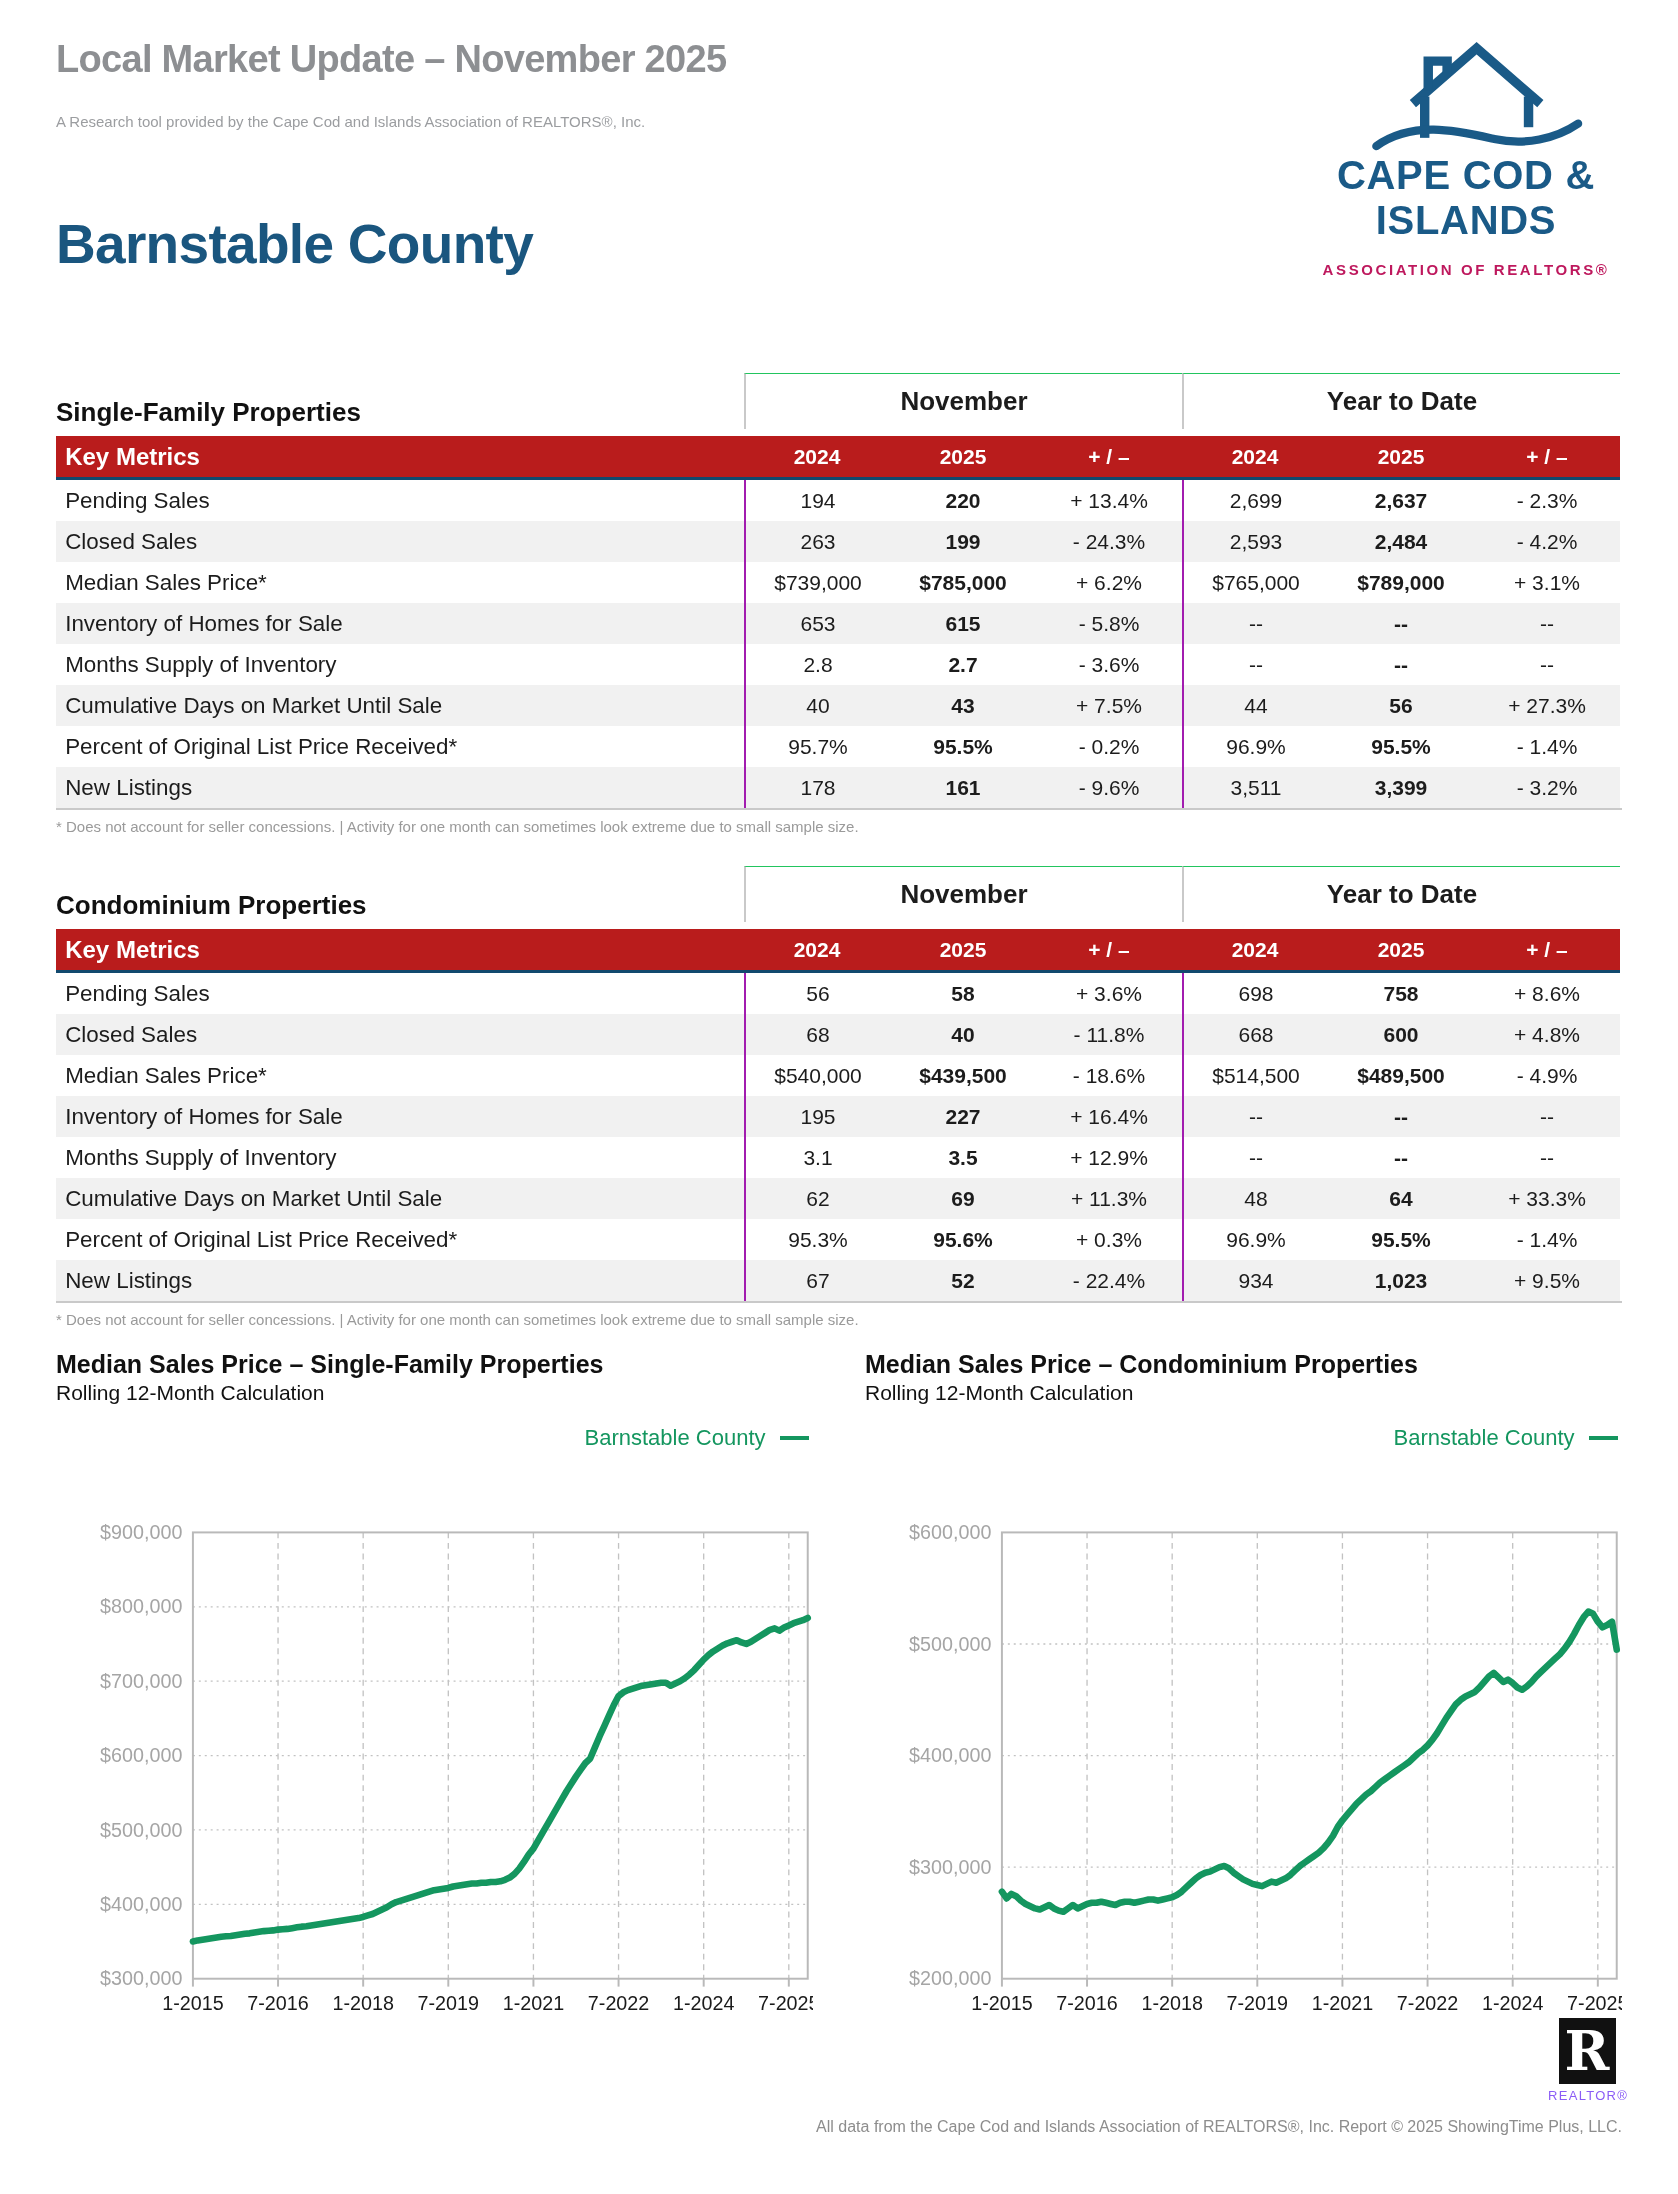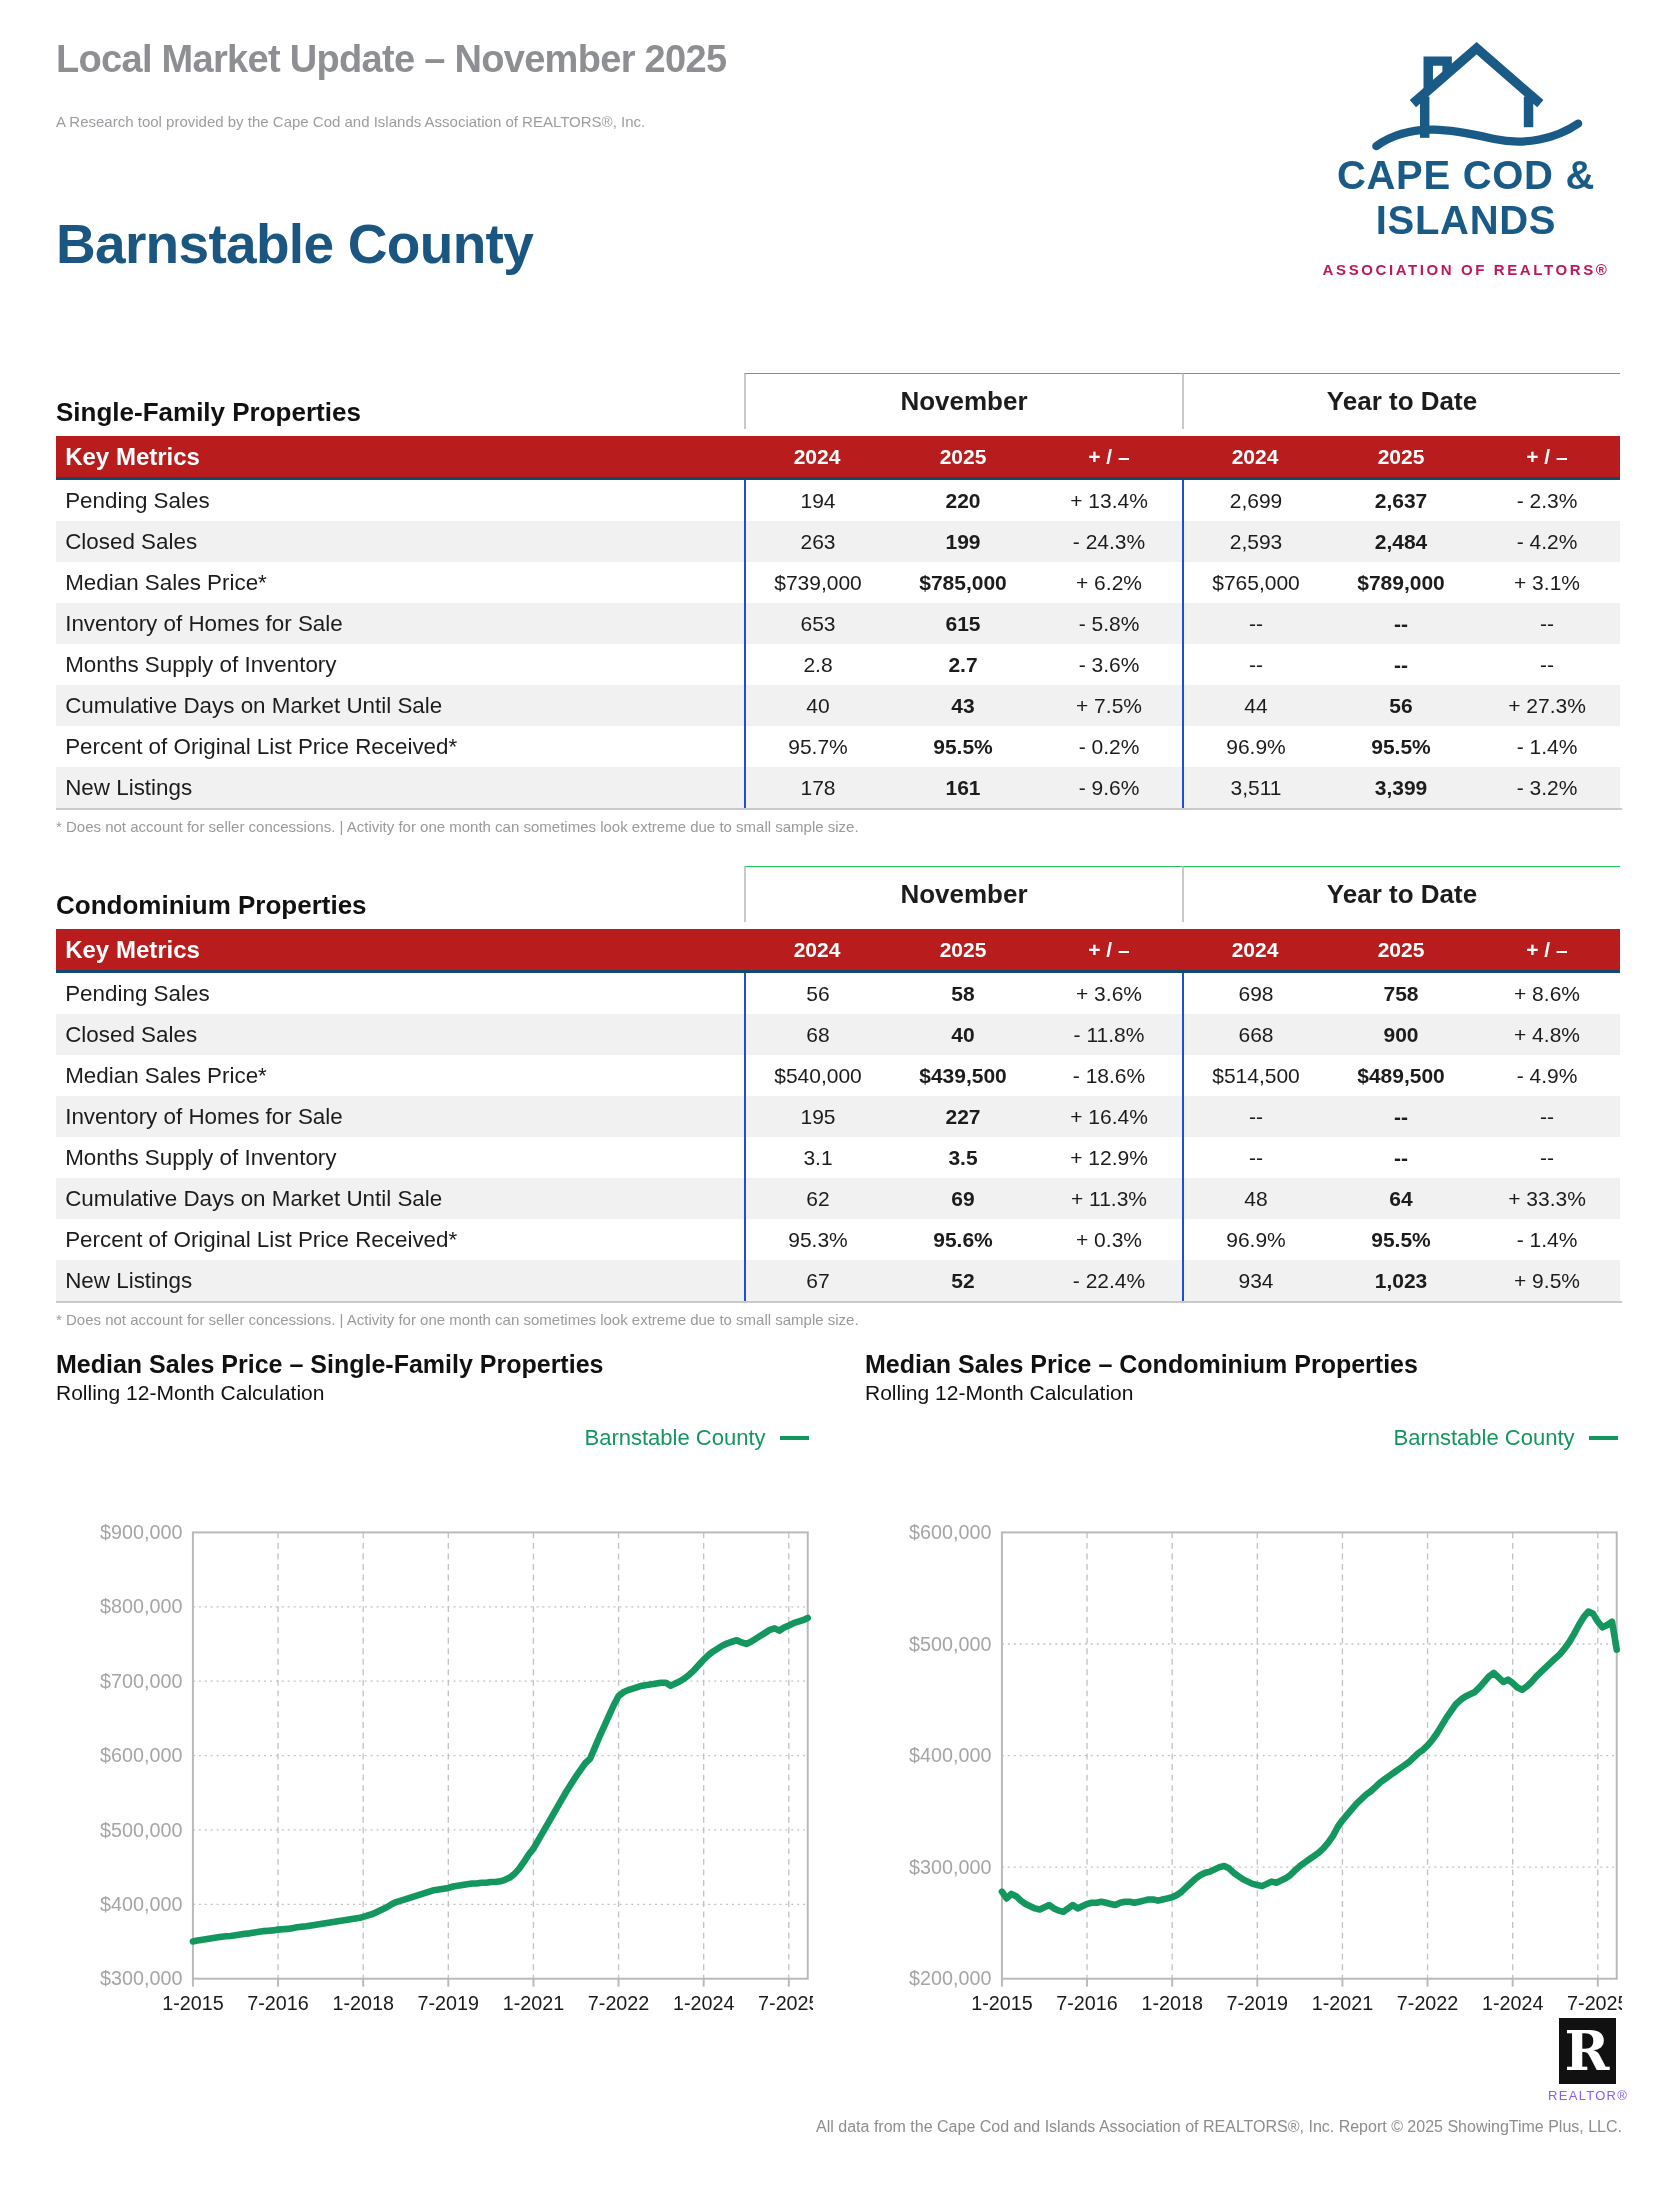--- a/index.html
+++ b/index.html
@@ -18,21 +18,21 @@
   .region-title{position:absolute;left:56px;top:212px;font-size:55px;font-weight:bold;color:#1a567f;letter-spacing:-0.7px;}
   
   .tbl-section{position:absolute;left:56px;width:1566px;}
   #table-0{top:373px;}
   #table-1{top:866px;}
   .tbl-grid{display:grid;grid-template-columns:688px repeat(6,146px);border-bottom:2.6px solid #c9c9c9;}
   .cell{display:flex;align-items:center;justify-content:center;height:41px;font-size:21px;}
   .cell.metric{justify-content:flex-start;padding-left:9.2px;font-size:22.4px;}
   .cell.bold{font-weight:bold;}
   .cell.altbg{background:#f1f1f1;text-align:center;}
-  .cell.vline{border-left:2px solid #1d4ed8;}
+  .cell.vline{border-left:2px solid #a21caf;}
   .grp-row{height:55px;}
   .grp-title{display:flex;align-items:flex-end;padding-bottom:8px;font-size:26px;font-weight:bold;color:#111;}
   .grp-head{display:flex;align-items:center;justify-content:center;height:55px;font-size:26px;font-weight:bold;
             border-top:1px solid #22c55e;border-left:2px solid #c9c9c9;}
   .blue-cell{background:#b91c1c;color:#ffffff;font-weight:bold;height:41px;border-bottom:3.3px solid #12496e;}
   .blue-cell.metric{font-size:24px;}
   .footnote{margin-top:8px;font-size:15px;color:#9a9a9a;}
   
   .chart-block{position:absolute;top:1349px;width:757px;}
   #chart-0{left:56px;}
@@ -167,21 +167,21 @@
       <div class="cell bold">58</div>
       <div class="cell">+ 3.6%</div>
       <div class="cell vline">698</div>
       <div class="cell bold">758</div>
       <div class="cell">+ 8.6%</div>
       <div class="cell metric altbg">Closed Sales</div>
       <div class="cell altbg vline">68</div>
       <div class="cell altbg bold">40</div>
       <div class="cell altbg">- 11.8%</div>
       <div class="cell altbg vline">668</div>
-      <div class="cell altbg bold">900</div>
+      <div class="cell altbg bold">600</div>
       <div class="cell altbg">+ 4.8%</div>
       <div class="cell metric">Median Sales Price*</div>
       <div class="cell vline">$540,000</div>
       <div class="cell bold">$439,500</div>
       <div class="cell">- 18.6%</div>
       <div class="cell vline">$514,500</div>
       <div class="cell bold">$489,500</div>
       <div class="cell">- 4.9%</div>
       <div class="cell metric altbg">Inventory of Homes for Sale</div>
       <div class="cell altbg vline">195</div>

